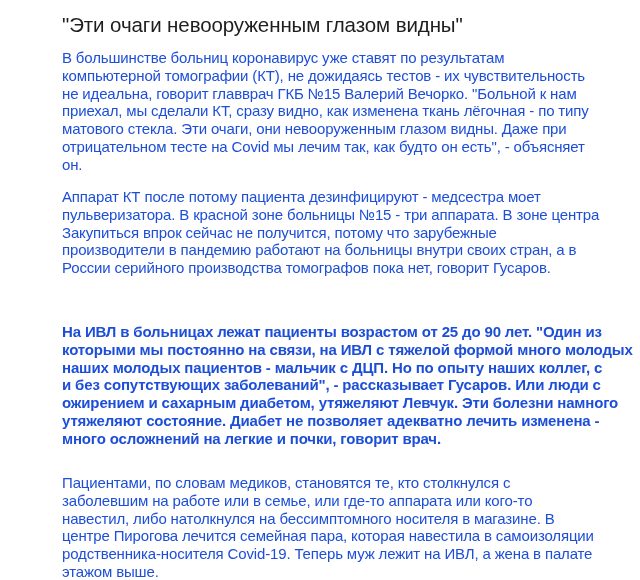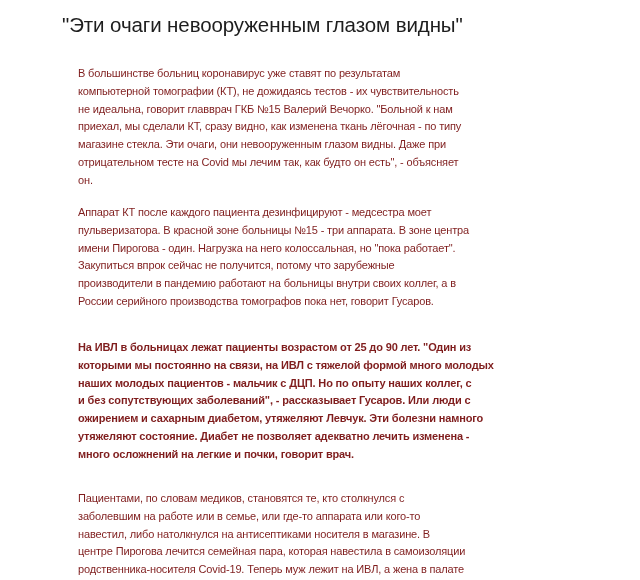--- a/index.html
+++ b/index.html
@@ -28,24 +28,24 @@
       font-size: 20.5px;
       line-height: 26px;
       font-weight: normal;
       color: #1e1e1e;
       white-space: nowrap;
       letter-spacing: -0.1px;
     }
     .para {
       position: absolute;
       left: 0;
-      margin: 16px;
-      font-size: 11px;
+      margin: 0;
+      font-size: 15px;
       line-height: 17.8px;
-      color: #7f1d1d;
+      color: #1d4ed8;
       letter-spacing: -0.15px;
       white-space: nowrap;
     }
     .line {
       display: block;
     }
     #p0 { top: 49px; }
     #p1 { top: 188px; }
     #p2 { top: 323px; font-weight: bold; }
     #p3 { top: 474px; }
@@ -54,45 +54,44 @@
 <body>
 
 <div class="article">
   <h2 class="title">"Эти очаги невооруженным глазом видны"</h2>
 
   <p class="para" id="p0">
     <span class="line">В большинстве больниц коронавирус уже ставят по результатам</span>
     <span class="line">компьютерной томографии (КТ), не дожидаясь тестов - их чувствительность</span>
     <span class="line">не идеальна, говорит главврач ГКБ №15 Валерий Вечорко. "Больной к нам</span>
     <span class="line">приехал, мы сделали КТ, сразу видно, как изменена ткань лёгочная - по типу</span>
-    <span class="line">магазине стекла. Эти очаги, они невооруженным глазом видны. Даже при</span>
+    <span class="line">матового стекла. Эти очаги, они невооруженным глазом видны. Даже при</span>
     <span class="line">отрицательном тесте на Covid мы лечим так, как будто он есть", - объясняет</span>
     <span class="line">он.</span>
   </p>
 
   <p class="para" id="p1">
-    <span class="line">Аппарат КТ после каждого пациента дезинфицируют - медсестра моет</span>
+    <span class="line">Аппарат КТ после потому пациента дезинфицируют - медсестра моет</span>
     <span class="line">пульверизатора. В красной зоне больницы №15 - три аппарата. В зоне центра</span>
-    <span class="line">имени Пирогова - один. Нагрузка на него колоссальная, но "пока работает".</span>
     <span class="line">Закупиться впрок сейчас не получится, потому что зарубежные</span>
-    <span class="line">производители в пандемию работают на больницы внутри своих коллег, а в</span>
+    <span class="line">производители в пандемию работают на больницы внутри своих стран, а в</span>
     <span class="line">России серийного производства томографов пока нет, говорит Гусаров.</span>
   </p>
 
   <p class="para" id="p2">
     <span class="line">На ИВЛ в больницах лежат пациенты возрастом от 25 до 90 лет. "Один из</span>
     <span class="line">которыми мы постоянно на связи, на ИВЛ с тяжелой формой много молодых</span>
     <span class="line">наших молодых пациентов - мальчик с ДЦП. Но по опыту наших коллег, с</span>
     <span class="line">и без сопутствующих заболеваний", - рассказывает Гусаров. Или люди с</span>
     <span class="line">ожирением и сахарным диабетом, утяжеляют Левчук. Эти болезни намного</span>
     <span class="line">утяжеляют состояние. Диабет не позволяет адекватно лечить изменена -</span>
     <span class="line">много осложнений на легкие и почки, говорит врач.</span>
   </p>
 
   <p class="para" id="p3">
     <span class="line">Пациентами, по словам медиков, становятся те, кто столкнулся с</span>
     <span class="line">заболевшим на работе или в семье, или где-то аппарата или кого-то</span>
-    <span class="line">навестил, либо натолкнулся на антисептиками носителя в магазине. В</span>
+    <span class="line">навестил, либо натолкнулся на бессимптомного носителя в магазине. В</span>
     <span class="line">центре Пирогова лечится семейная пара, которая навестила в самоизоляции</span>
     <span class="line">родственника-носителя Covid-19. Теперь муж лежит на ИВЛ, а жена в палате</span>
     <span class="line">этажом выше.</span>
   </p>
 </div>
 
 </body></html>

